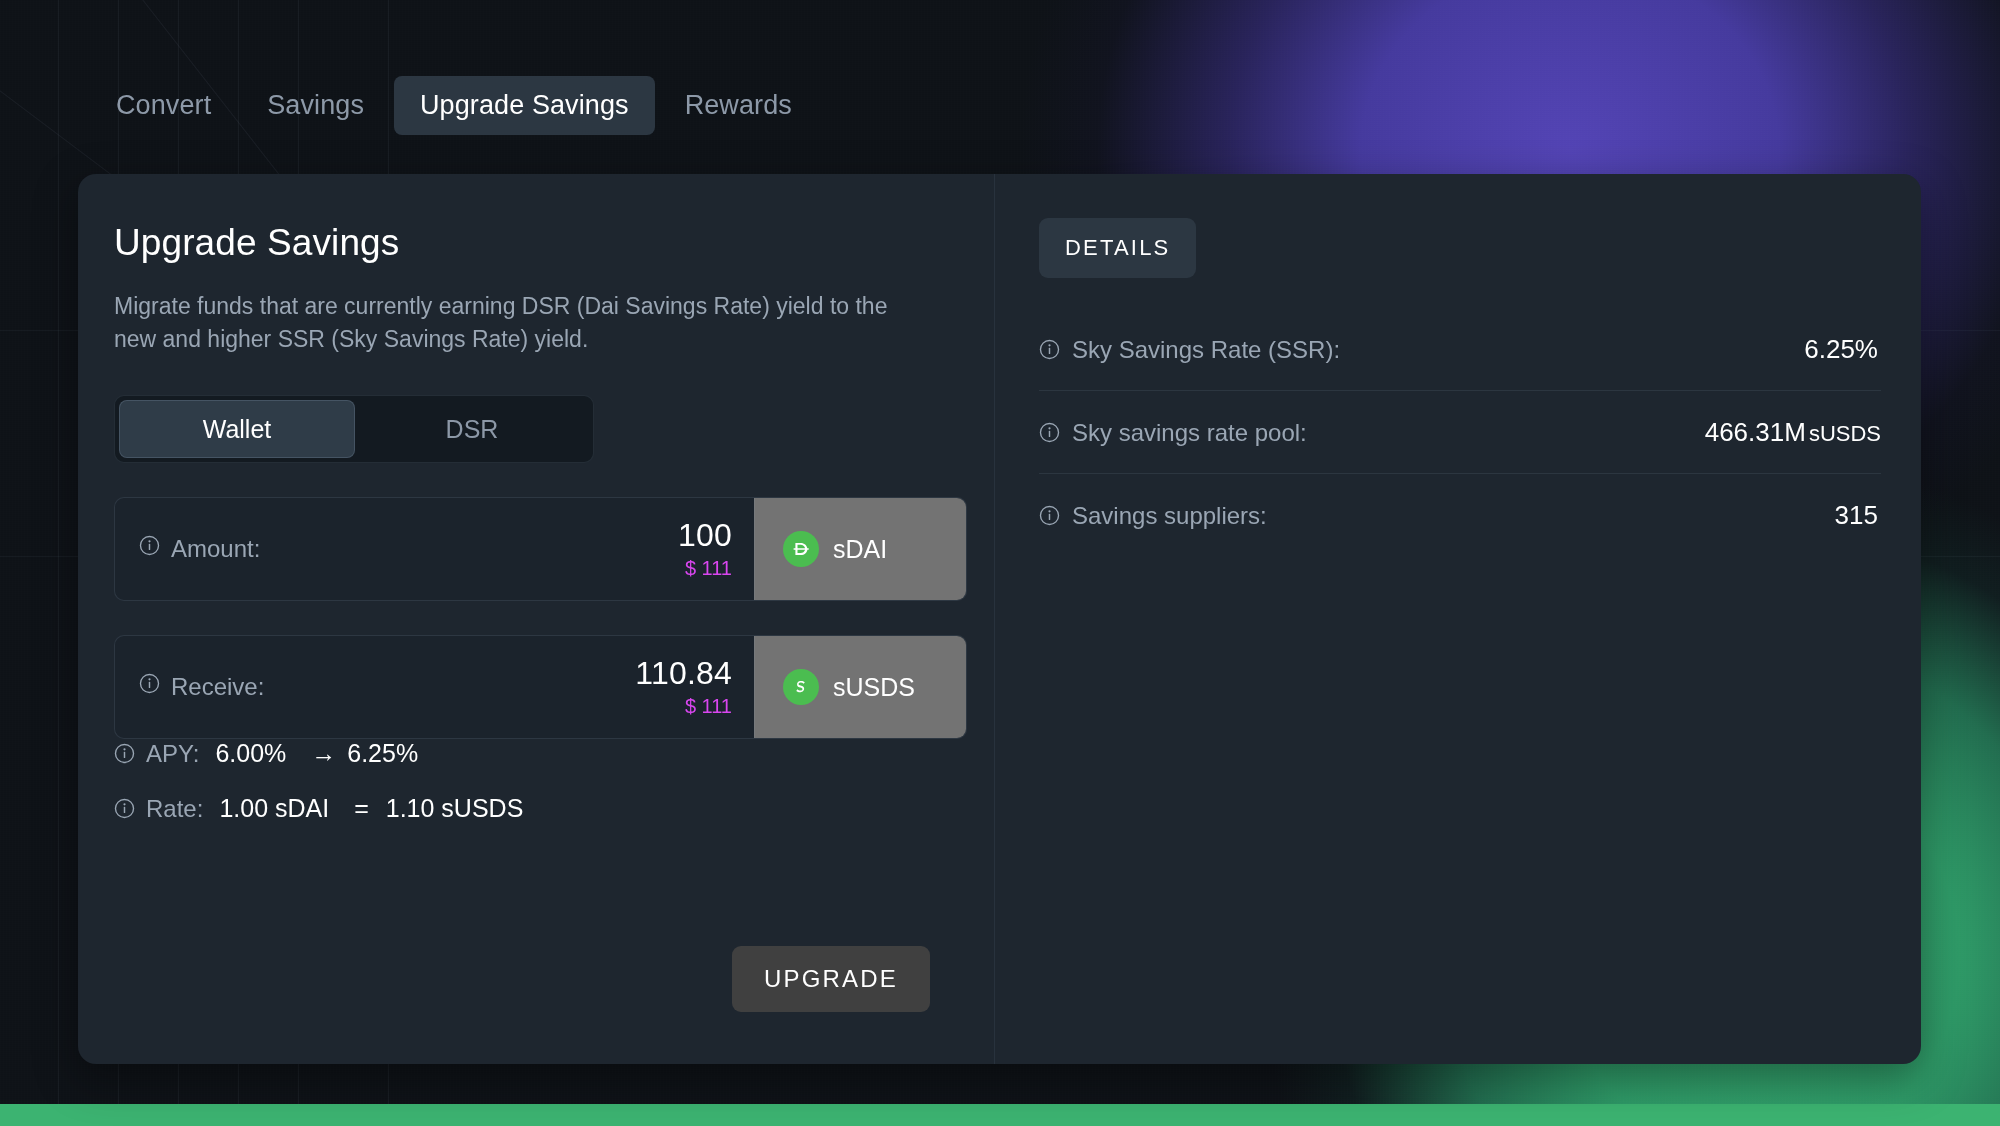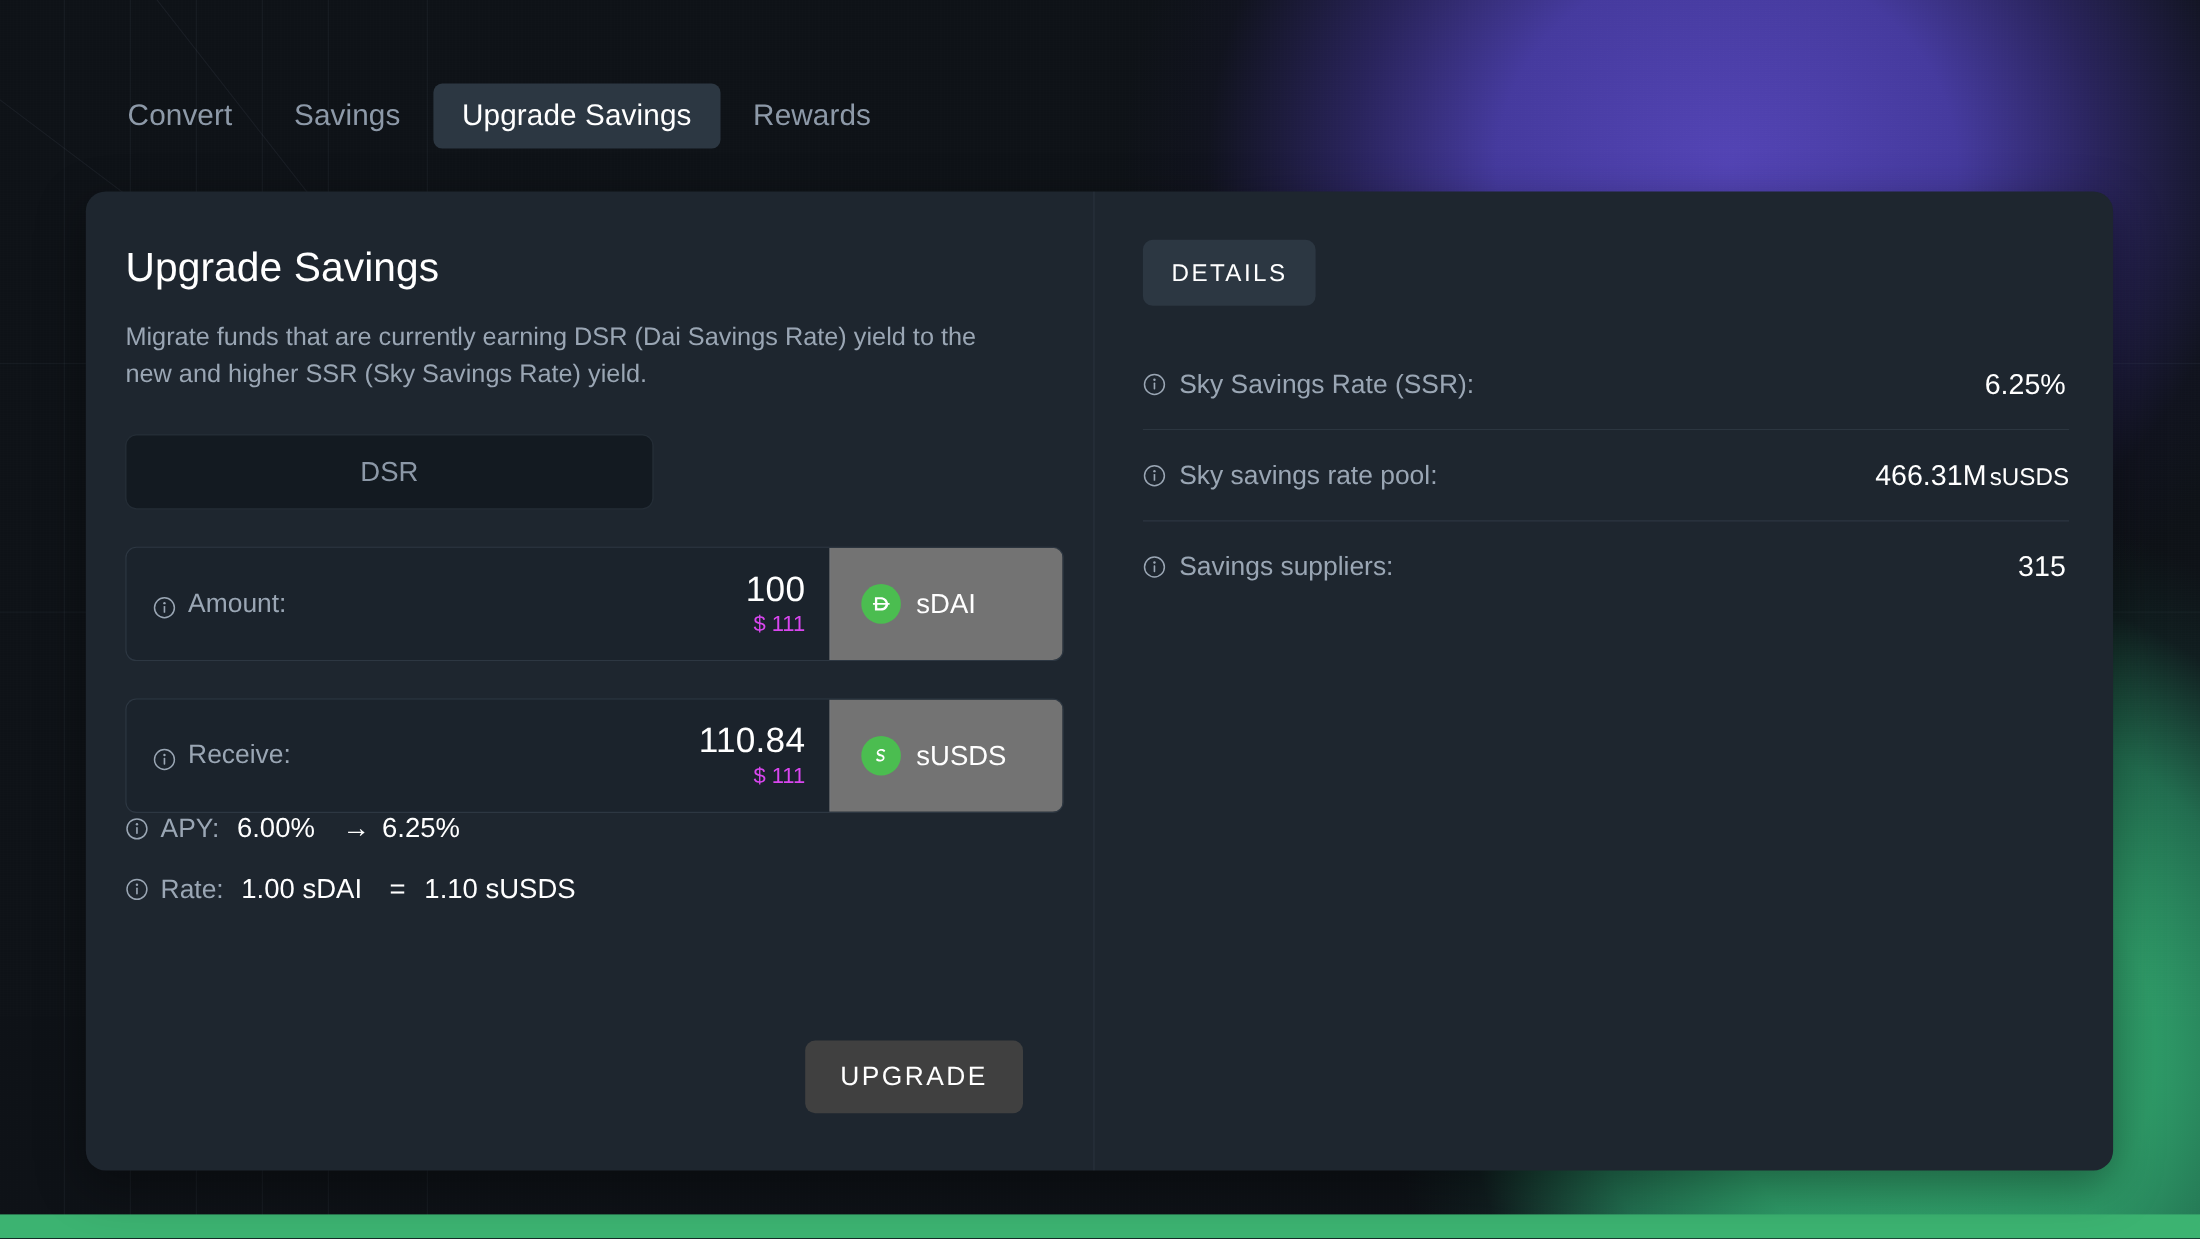--- a/index.html
+++ b/index.html
@@ -153,21 +153,21 @@
   }
   .field-main {
     flex: 1;
     display: flex;
     align-items: center;
     justify-content: space-between;
     padding: 0 22px 0 24px;
   }
   .field-label {
     display: flex;
-    align-items: flex-end;
+    align-items: flex-start;
     gap: 11px;
     font-size: 24px;
     color: #9aa6b4;
     white-space: nowrap;
   }
   .field-values { text-align: right; }
   .field-amount {
     font-size: 32px;
     color: #ffffff;
     line-height: 1.05;
@@ -301,20 +301,21 @@
   </div>
 
   <div class="card">
 
     <div class="pane-left">
 
       <div class="card-title">Upgrade Savings</div>
       <div class="card-desc">Migrate funds that are currently earning DSR (Dai Savings Rate) yield to the new and higher SSR (Sky Savings Rate) yield.</div>
 
       <div class="toggle">
+        <div class="toggle-opt active">Wallet</div>
         <div class="toggle-opt">DSR</div>
       </div>
 
       <div class="field-row">
         <div class="field-main">
           <div class="field-label">
             <span class="ico">
               <svg width="21" height="21" viewBox="0 0 20 20">
                   <circle cx="10" cy="10" r="8.6" fill="none" stroke="#9aa6b4" stroke-width="1.3"></circle>
                   <circle cx="10" cy="6" r="1.05" fill="#9aa6b4"></circle>

